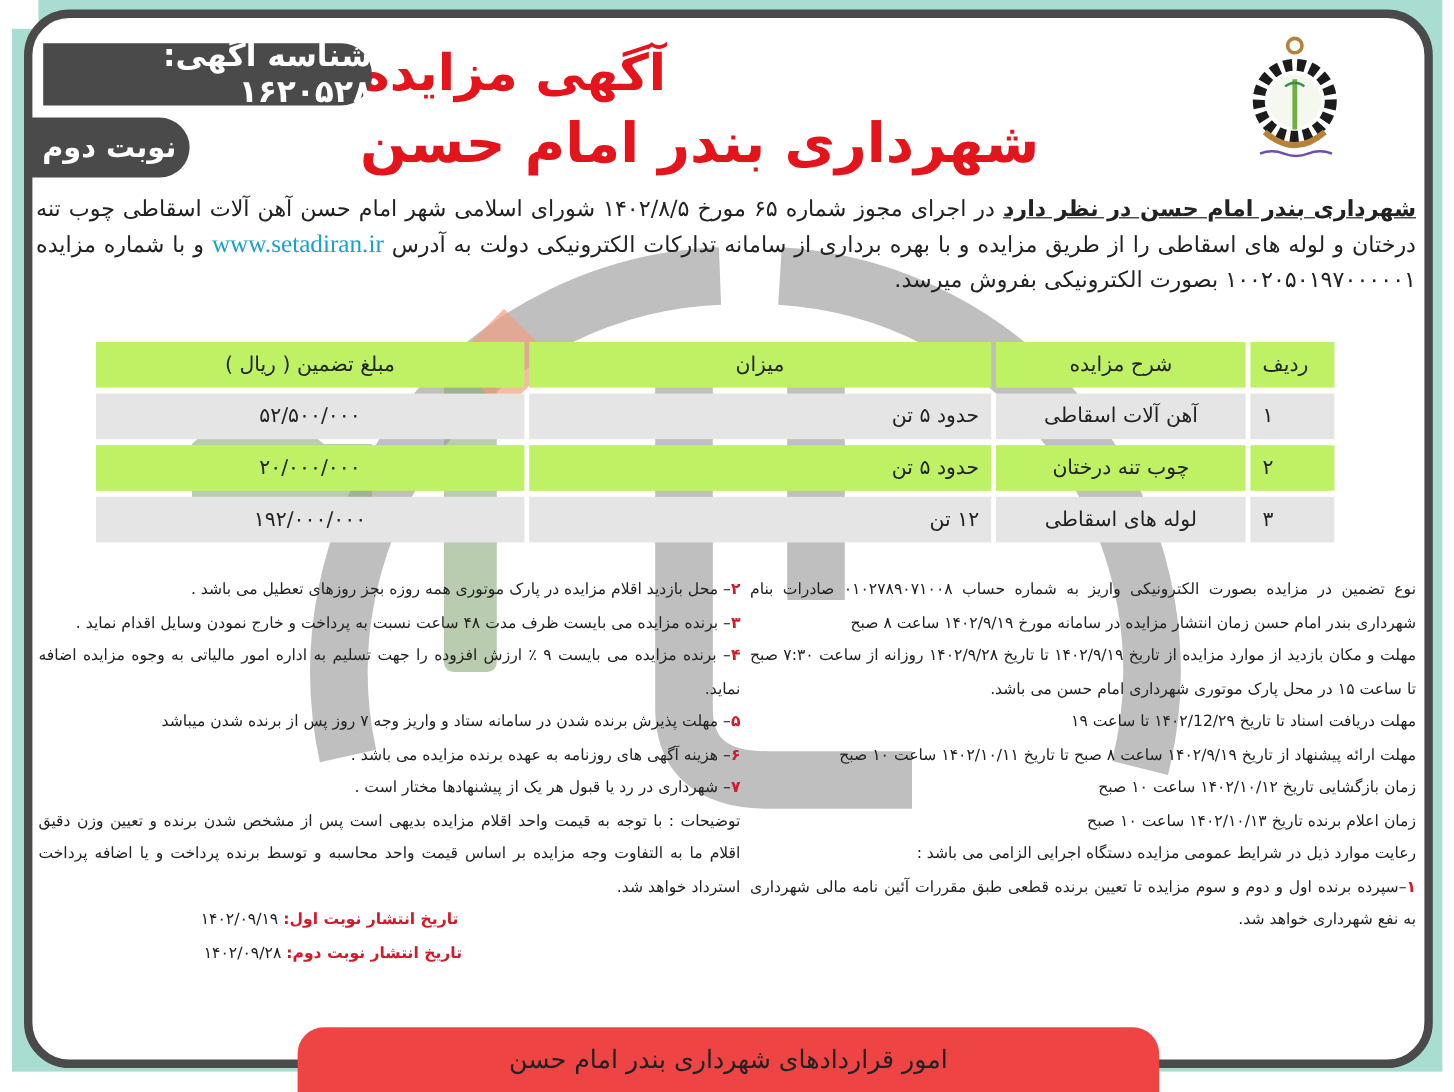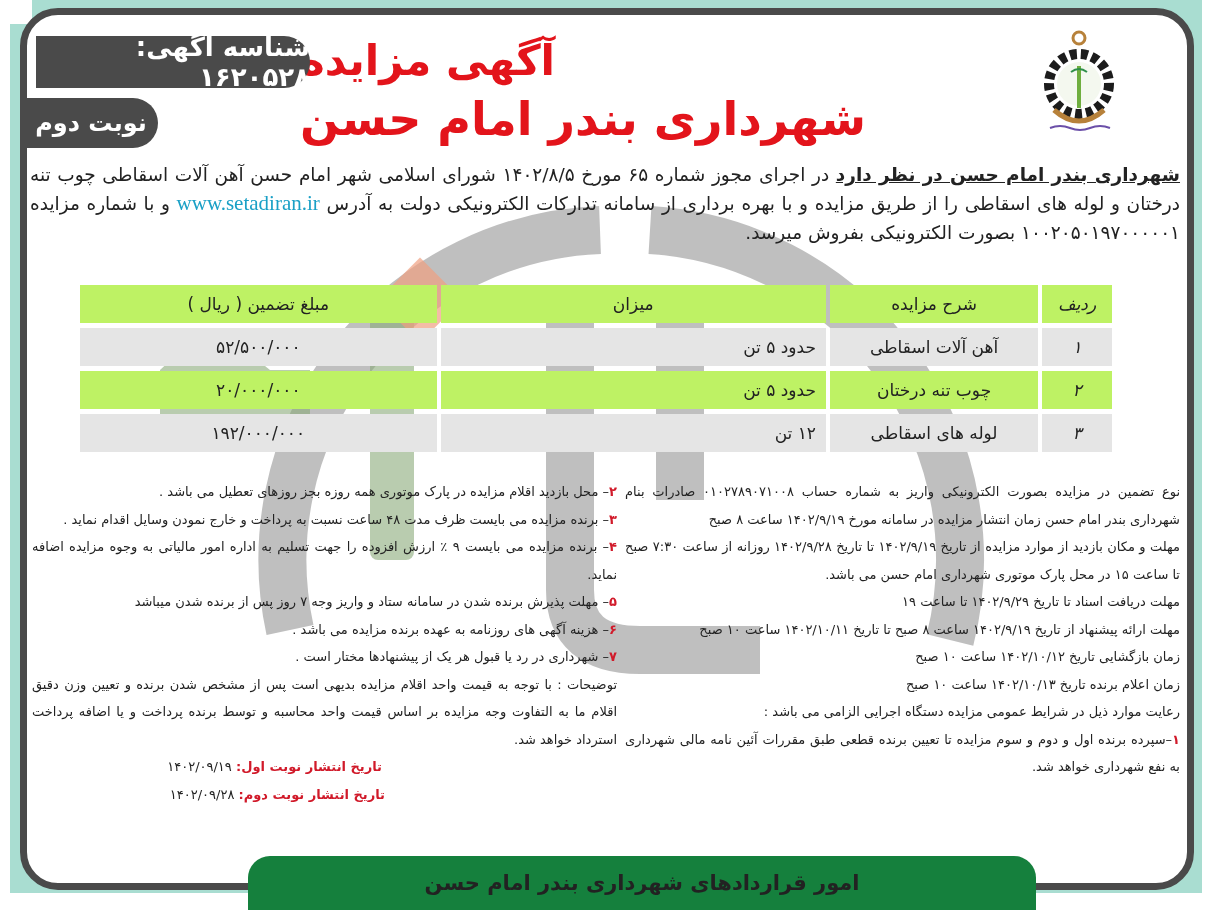--- a/index.html
+++ b/index.html
@@ -14,31 +14,31 @@
   .pill{position:absolute;background:#4a4a4a;color:#fff;font-weight:bold;direction:rtl;display:flex;align-items:center;justify-content:center;border-radius:0 26px 26px 0;}
   .pill.id{left:36px;top:36px;width:274px;height:52px;font-size:26px;}
   .pill.round{left:24px;top:98px;width:134px;height:50px;font-size:24px;}
   .intro{position:absolute;left:30px;top:160px;width:1150px;direction:rtl;text-align:justify;font-size:18.5px;line-height:29px;color:#222;}
   .intro b{font-weight:bold;text-decoration:underline;}
   .intro .link{color:#1aa0c6;font-family:"Liberation Serif",serif;font-size:21px;}
   table.items{position:absolute;left:76px;top:280px;width:1040px;border-collapse:separate;border-spacing:4px 5px;direction:rtl;font-size:17px;color:#222;}
   table.items td,table.items th{height:38px;font-weight:normal;padding:0 10px;}
   table.items tr.g td,table.items tr.g th{background:#bef264;}
   table.items tr.b td{background:#e5e5e5;}
-  .c-idx{width:50px;text-align:center;font-style:italic;}
+  .c-idx{width:50px;text-align:left;}
   .c-desc{width:190px;text-align:center;}
   .c-qty{width:370px;text-align:right;}
   .c-amt{width:340px;text-align:center;}
   .col{position:absolute;direction:rtl;font-size:13px;line-height:27.5px;color:#222;text-align:justify;}
   .col.right{left:625px;top:478px;width:555px;}
   .col.left{left:32px;top:478px;width:585px;}
   .col p{margin:0;}
   .num{color:#d11a2a;font-weight:bold;}
   .red-b{color:#d11a2a;font-weight:bold;}
-  .footer-bar{position:absolute;left:248px;top:856px;width:788px;height:54px;background:#15803d;border-radius:22px 22px 0 0;direction:rtl;display:flex;align-items:center;justify-content:center;font-weight:bold;font-size:21px;color:#222;}
+  .footer-bar{position:absolute;left:248px;top:856px;width:718px;height:54px;background:#ef4444;border-radius:22px 22px 0 0;direction:rtl;display:flex;align-items:center;justify-content:center;font-weight:normal;font-size:21px;color:#222;}
   .wm{position:absolute;pointer-events:none;}
 </style>
 </head>
 <body>
 
 <div class="teal-back"></div>
 <div class="teal-cover-tl"></div>
 
 <div class="panel"></div>
 
@@ -103,21 +103,21 @@
     <td class="c-desc">لوله های اسقاطی</td>
     <td class="c-qty">۱۲ تن</td>
     <td class="c-amt">۱۹۲/۰۰۰/۰۰۰</td>
   </tr>
 </tbody>
   </table>
 
 <div class="col right">
   <p>نوع تضمین در مزایده بصورت الکترونیکی واریز به شماره حساب ۰۱۰۲۷۸۹۰۷۱۰۰۸ صادرات بنام شهرداری بندر امام حسن زمان انتشار مزایده در سامانه مورخ ۱۴۰۲/۹/۱۹ ساعت ۸ صبح</p>
   <p>مهلت و مکان بازدید از موارد مزایده از تاریخ ۱۴۰۲/۹/۱۹ تا تاریخ ۱۴۰۲/۹/۲۸ روزانه از ساعت ۷:۳۰ صبح تا ساعت ۱۵ در محل پارک موتوری شهرداری امام حسن می باشد.</p>
-  <p>مهلت دریافت اسناد تا تاریخ ۱۴۰۲/۹/۲۹ تا ساعت ۱۹</p>
+  <p>مهلت دریافت اسناد تا تاریخ ۱۴۰۲/12/۲۹ تا ساعت ۱۹</p>
   <p>مهلت ارائه پیشنهاد از تاریخ ۱۴۰۲/۹/۱۹ ساعت ۸ صبح تا تاریخ ۱۴۰۲/۱۰/۱۱ ساعت ۱۰ صبح</p>
   <p>زمان بازگشایی تاریخ ۱۴۰۲/۱۰/۱۲ ساعت ۱۰ صبح</p>
   <p>زمان اعلام برنده تاریخ ۱۴۰۲/۱۰/۱۳ ساعت ۱۰ صبح</p>
   <p>رعایت موارد ذیل در شرایط عمومی مزایده دستگاه اجرایی الزامی می باشد :</p>
   <p><span class="num">۱</span><span>–سپرده برنده اول و دوم و سوم مزایده تا تعیین برنده قطعی طبق مقررات آئین نامه مالی شهرداری به نفع شهرداری خواهد شد.</span></p>
 </div>
 
 <div class="col left">
   <p><span class="num">۲</span><span>– محل بازدید اقلام مزایده در پارک موتوری همه روزه بجز روزهای تعطیل می باشد .</span></p>
   <p><span class="num">۳</span><span>– برنده مزایده می بایست ظرف مدت ۴۸ ساعت نسبت به پرداخت و خارج نمودن وسایل اقدام نماید .</span></p>

